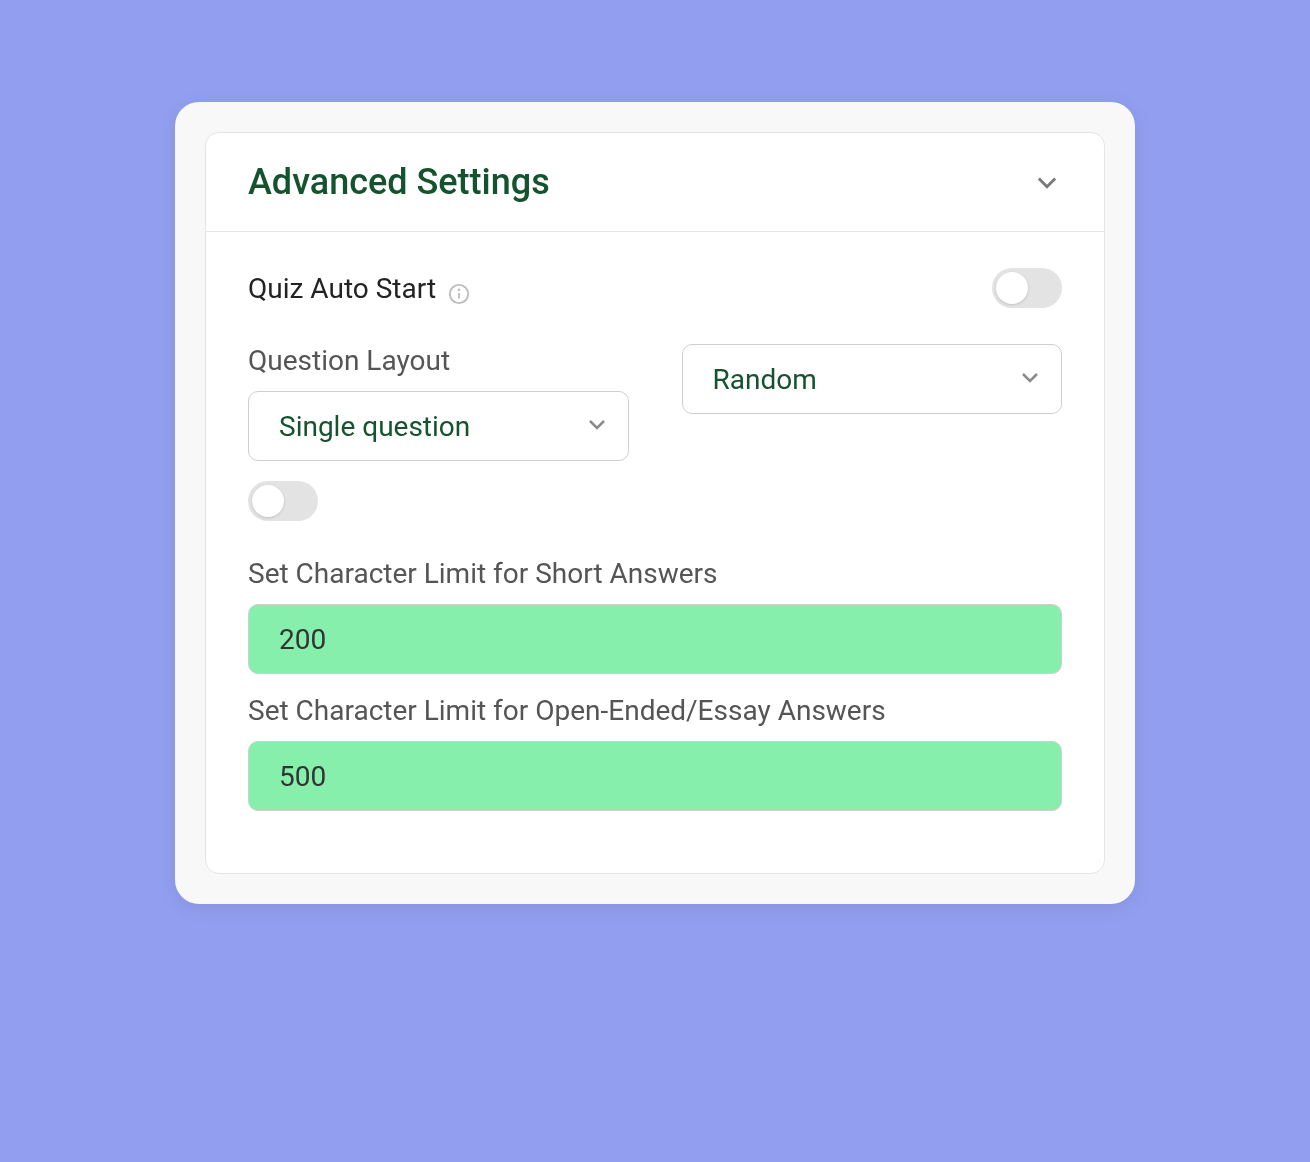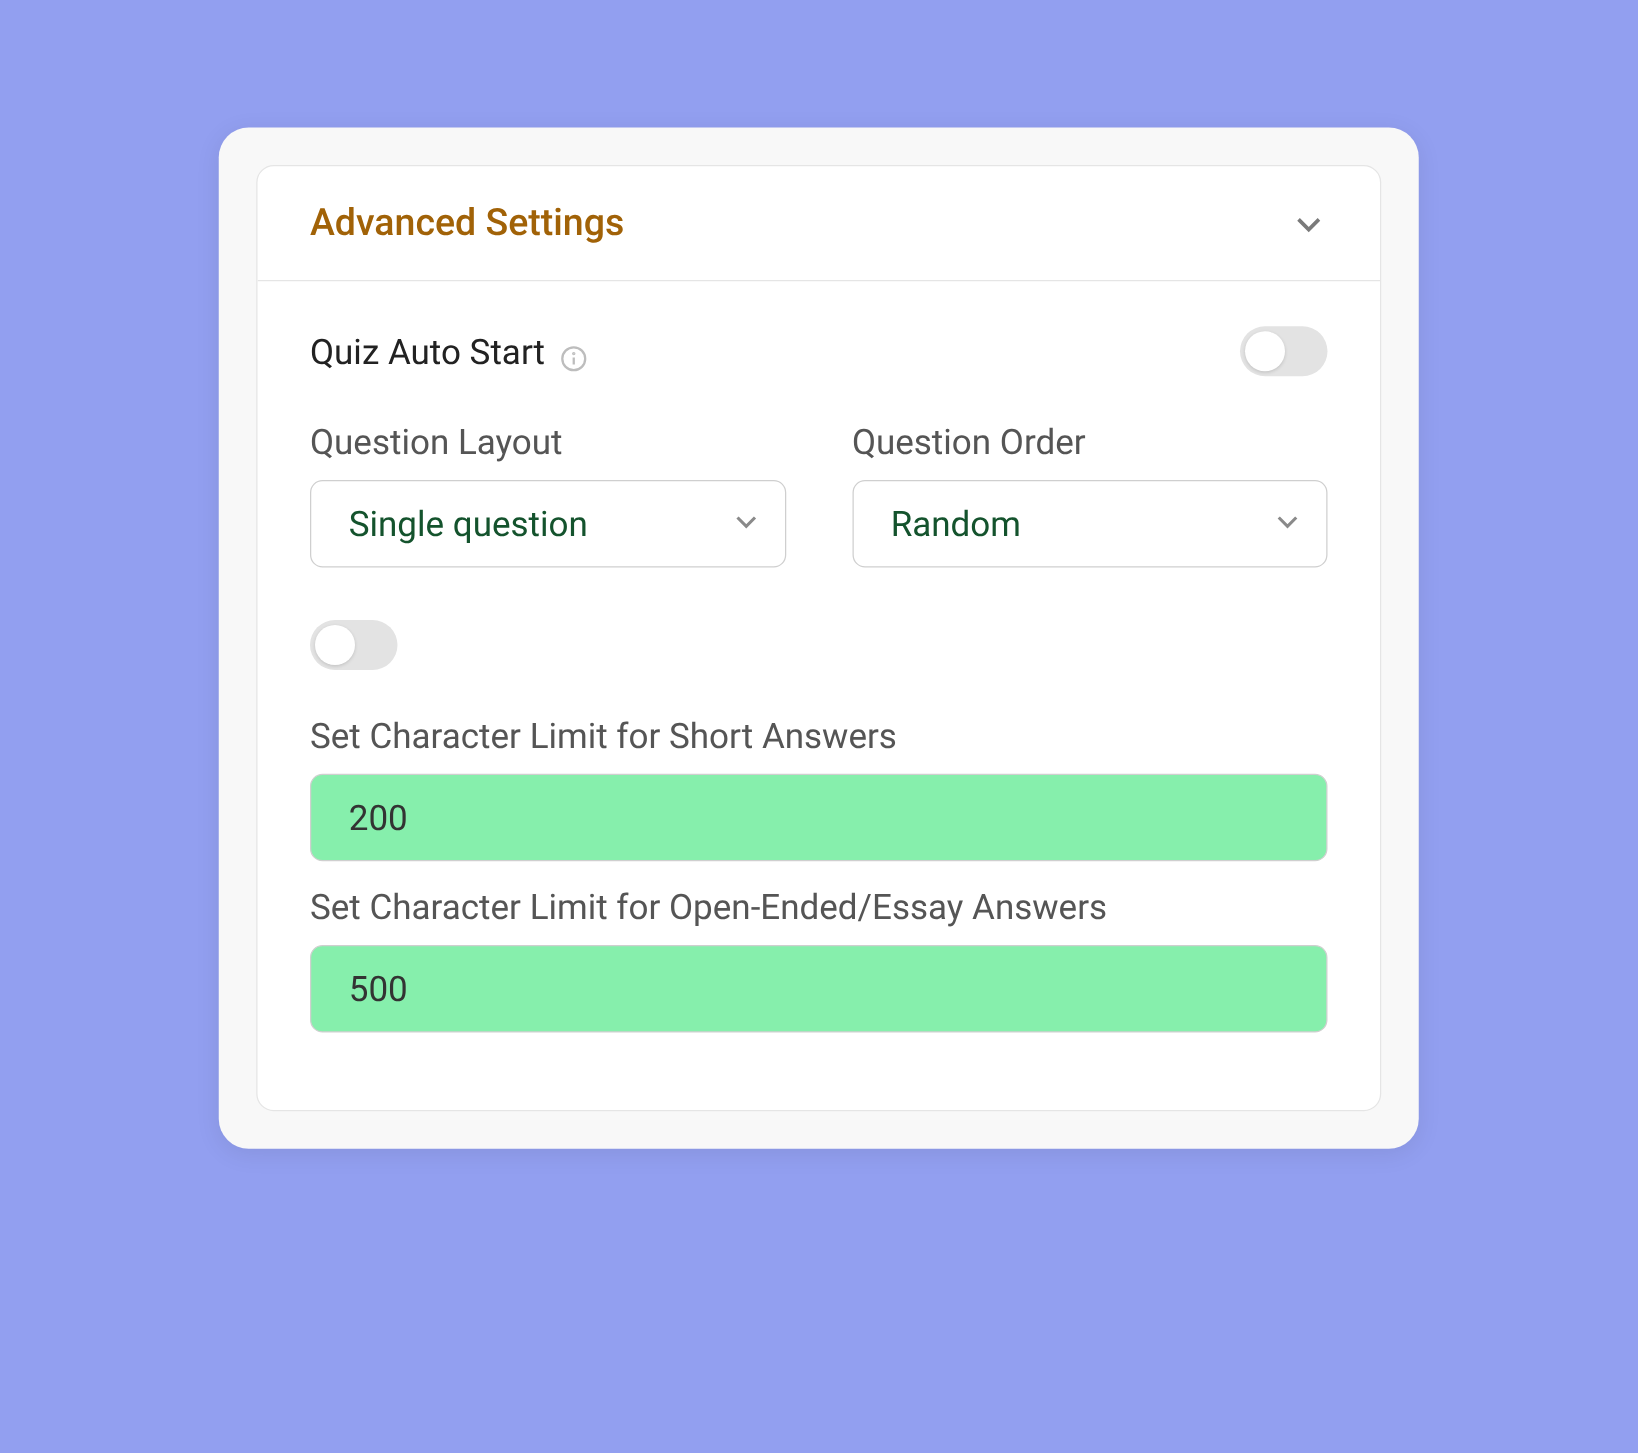--- a/index.html
+++ b/index.html
@@ -32,23 +32,23 @@
     }
     .panel-header {
       display: flex;
       align-items: center;
       justify-content: space-between;
       padding: 28px 42px;
       border-bottom: 1px solid #e5e5e5;
       cursor: pointer;
     }
     .panel-title {
-      font-size: 30px;
+      font-size: 36px;
       font-weight: 500;
-      color: #a16207;
+      color: #14532d;
     }
     .chevron {
       width: 30px;
       height: 30px;
       display: flex;
       align-items: center;
       justify-content: center;
     }
     .chevron svg {
       width: 28px;
@@ -113,21 +113,21 @@
       height: 32px;
       background: #ffffff;
       border-radius: 50%;
       top: 4px;
       left: 4px;
       box-shadow: 0 1px 3px rgba(0,0,0,0.15);
     }
     .two-col {
       display: flex;
       gap: 53px;
-      margin-bottom: 42px;
+      margin-bottom: 20px;
     }
     .field {
       flex: 1;
     }
     .select-wrap {
       position: relative;
     }
     .select-display {
       width: 100%;
       height: 70px;
@@ -210,21 +210,20 @@
           <div class="select-wrap">
             <div class="select-display">Single question</div>
             <div class="select-chevron">
               <svg viewBox="0 0 24 24">
                   <polyline points="5 9 12 16 19 9"></polyline>
                 </svg>
             </div>
           </div>
         </div>
         <div class="field">
-          <span class="sub-label">Question Order</span>
           <div class="select-wrap">
             <div class="select-display">Random</div>
             <div class="select-chevron">
               <svg viewBox="0 0 24 24">
                   <polyline points="5 9 12 16 19 9"></polyline>
                 </svg>
             </div>
           </div>
         </div>
       </div>

